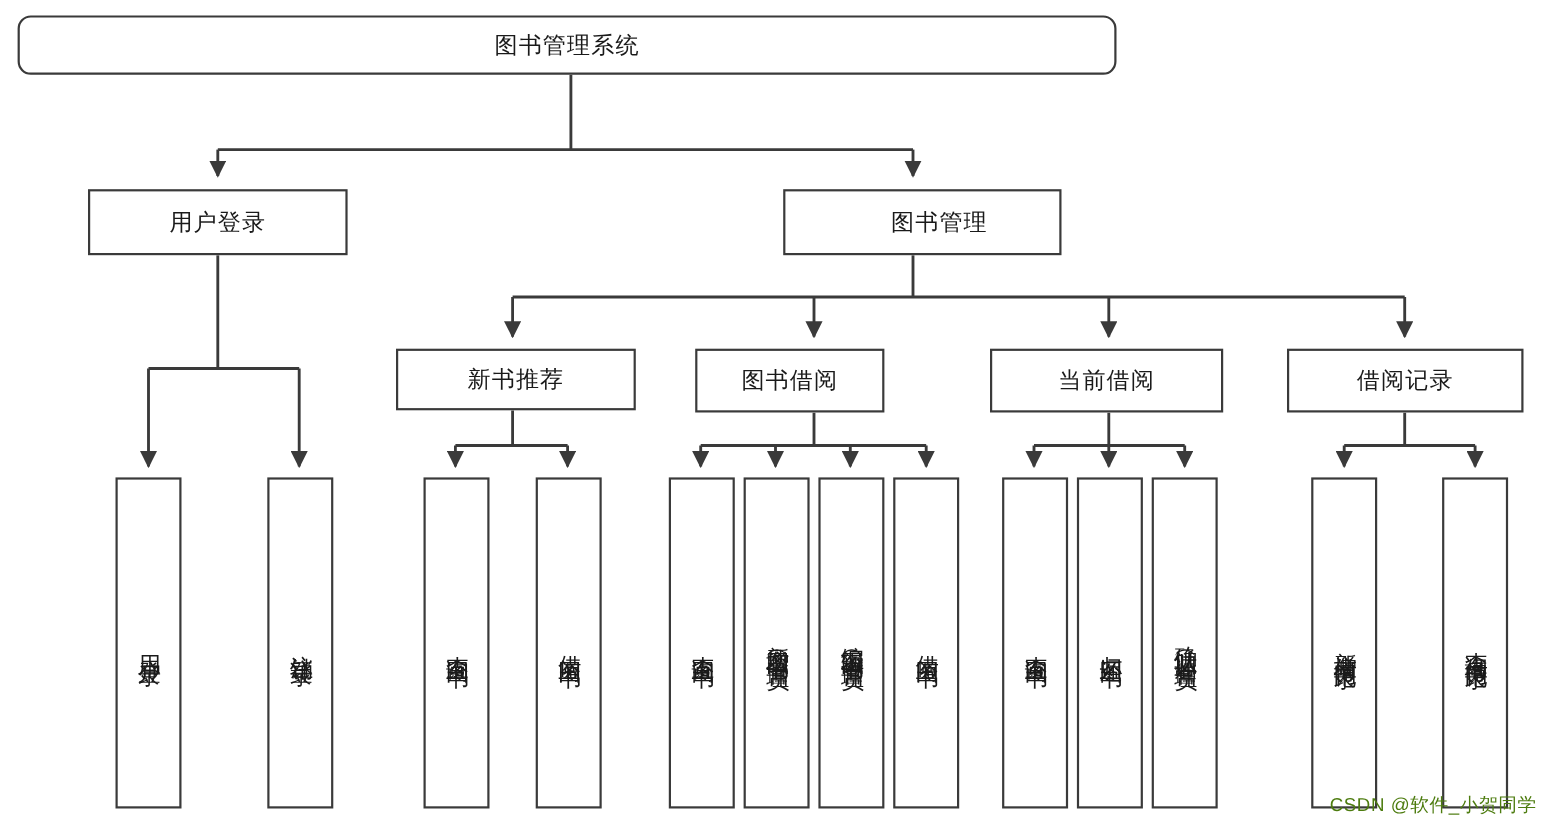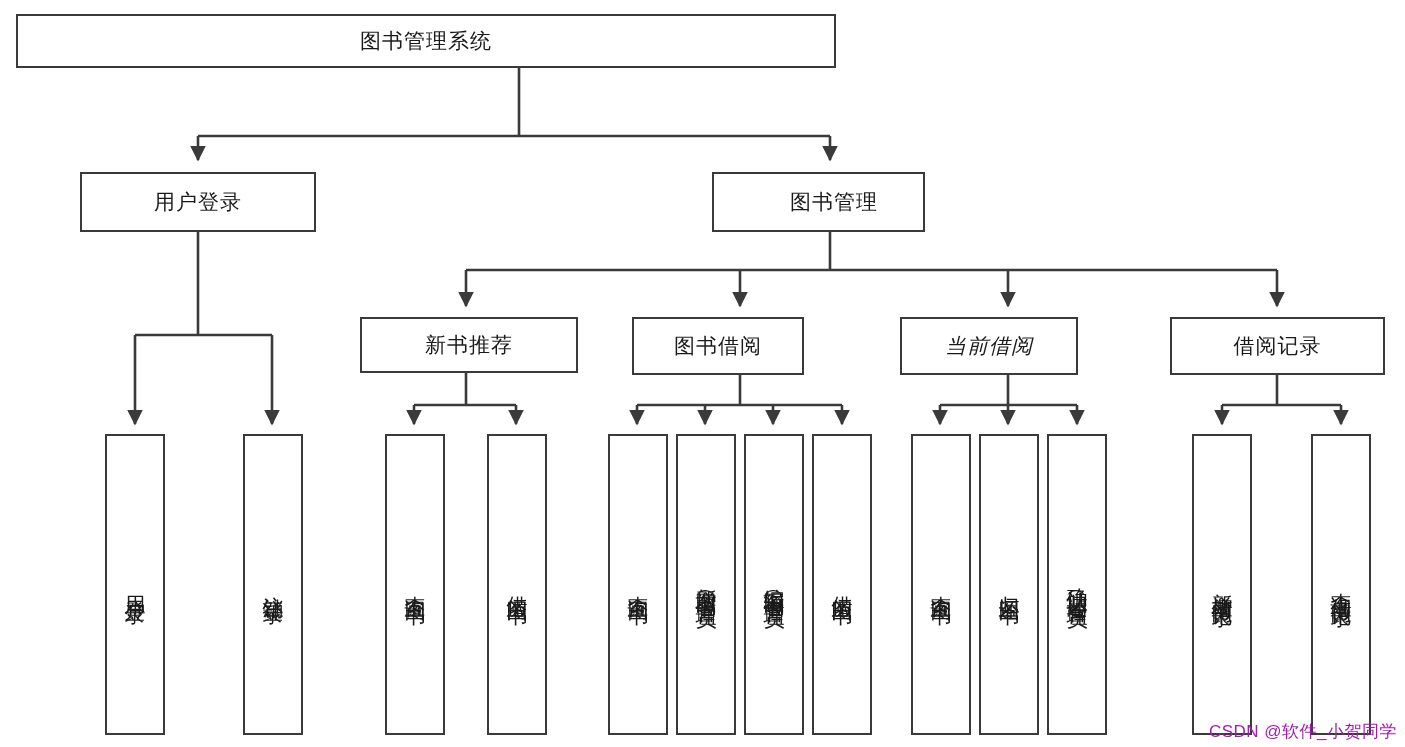--- a/index.html
+++ b/index.html
@@ -8,21 +8,21 @@
   #stage{position:relative;width:1405px;height:747px;background:#ffffff;}
   svg.lines{position:absolute;left:0;top:0;width:1405px;height:747px;}
   .node{position:absolute;box-sizing:border-box;background:#ffffff;
         border:2.5px solid #3a3a3a;display:flex;align-items:center;
         justify-content:center;color:#1a1a1a;}
   .node.h{font-size:21px;letter-spacing:1px;}
   .node.v{writing-mode:vertical-rl;text-orientation:upright;
           font-size:21px;letter-spacing:3px;line-height:1.05;
           padding-top:6px;padding-bottom:6px;}
   .watermark{position:absolute;right:8px;bottom:4px;font-size:17px;
-             color:#a21caf;letter-spacing:0.5px;white-space:nowrap;}
+             color:#4d7c0f;letter-spacing:0.5px;white-space:nowrap;}
 </style>
 </head>
 <body>
 
 <div id="stage">
 
   <svg class="lines" viewBox="0 0 1405 747" xmlns="http://www.w3.org/2000/svg">
     <defs>
       <marker id="arrow" viewBox="0 0 10 10" refX="9" refY="5" markerWidth="6" markerHeight="6" orient="auto-start-reverse">
         <path d="M 0 0 L 10 5 L 0 10 z" fill="#3a3a3a"></path>
@@ -65,28 +65,28 @@
       <path d="M 1008 405 L 1008 424" marker-end="url(#arrow)"></path>
       <path d="M 1077 405 L 1077 424" marker-end="url(#arrow)"></path>
 
       <path d="M 1277 375 L 1277 405"></path>
       <path d="M 1222 405 L 1341 405"></path>
       <path d="M 1222 405 L 1222 424" marker-end="url(#arrow)"></path>
       <path d="M 1341 405 L 1341 424" marker-end="url(#arrow)"></path>
     </g>
   </svg>
 
-  <div class="node h" style="left:16px;top:14px;width:820px;height:54px;">图书管理系统</div>
+  <div class="node h" style="left:16px;top:14px;width:999px;height:54px;border-radius:12px;">图书管理系统</div>
 
   <div class="node h" style="left:80px;top:172px;width:236px;height:60px;">用户登录</div>
-  <div class="node h" style="left:712px;top:172px;width:213px;height:60px;padding-left:31px;">图书管理</div>
+  <div class="node h" style="left:712px;top:172px;width:253px;height:60px;padding-left:31px;">图书管理</div>
 
   <div class="node h" style="left:360px;top:317px;width:218px;height:56px;text-align:right;">新书推荐</div>
   <div class="node h" style="left:632px;top:317px;width:172px;height:58px;">图书借阅</div>
-  <div class="node h" style="left:900px;top:317px;width:178px;height:58px;font-style:italic;">当前借阅</div>
+  <div class="node h" style="left:900px;top:317px;width:212px;height:58px;">当前借阅</div>
   <div class="node h" style="left:1170px;top:317px;width:215px;height:58px;font-family:Liberation Serif, serif;">借阅记录</div>
 
   <div class="node v" style="left:105px;top:434px;width:60px;height:301px;">用户登录</div>
   <div class="node v" style="left:243px;top:434px;width:60px;height:301px;">注销登录</div>
 
   <div class="node v" style="left:385px;top:434px;width:60px;height:301px;">查询图书</div>
   <div class="node v" style="left:487px;top:434px;width:60px;height:301px;">借阅图书</div>
 
   <div class="node v" style="left:608px;top:434px;width:60px;height:301px;">查询图书</div>
   <div class="node v" style="left:676px;top:434px;width:60px;height:301px;">新增图书（管理员）</div>

